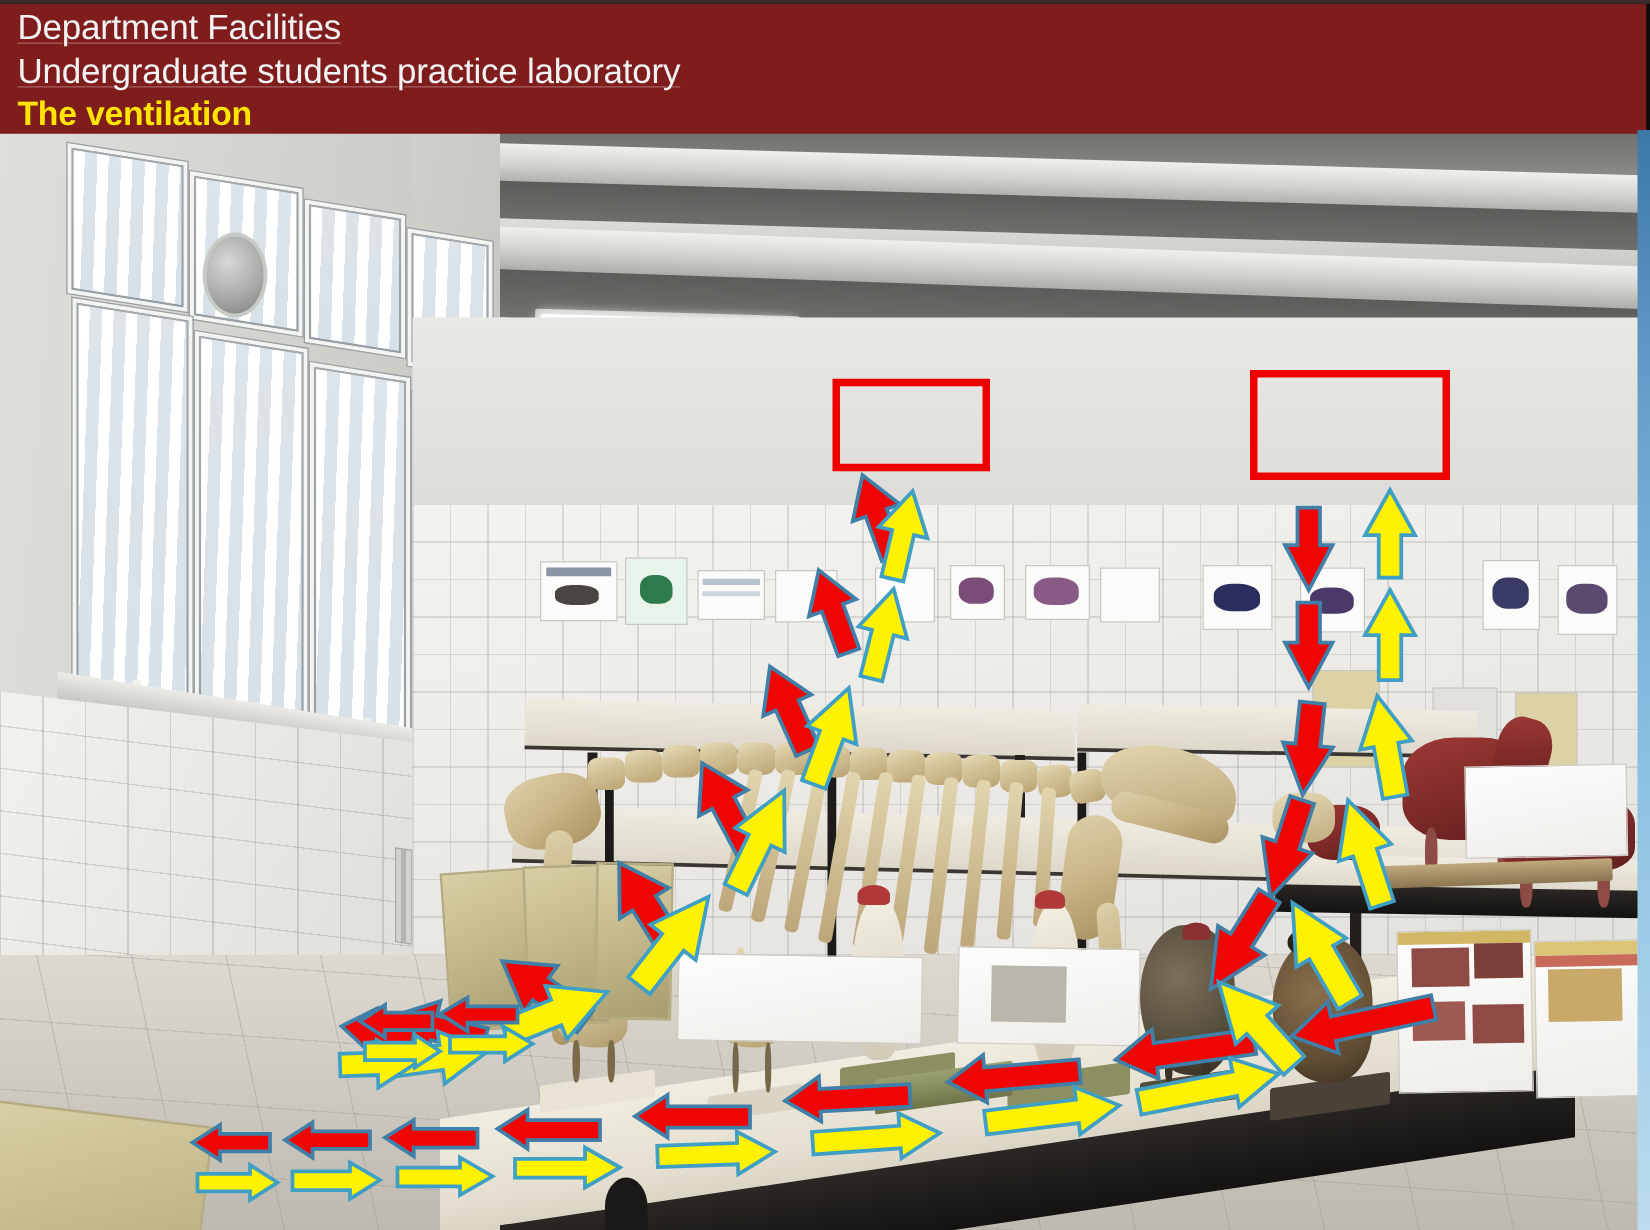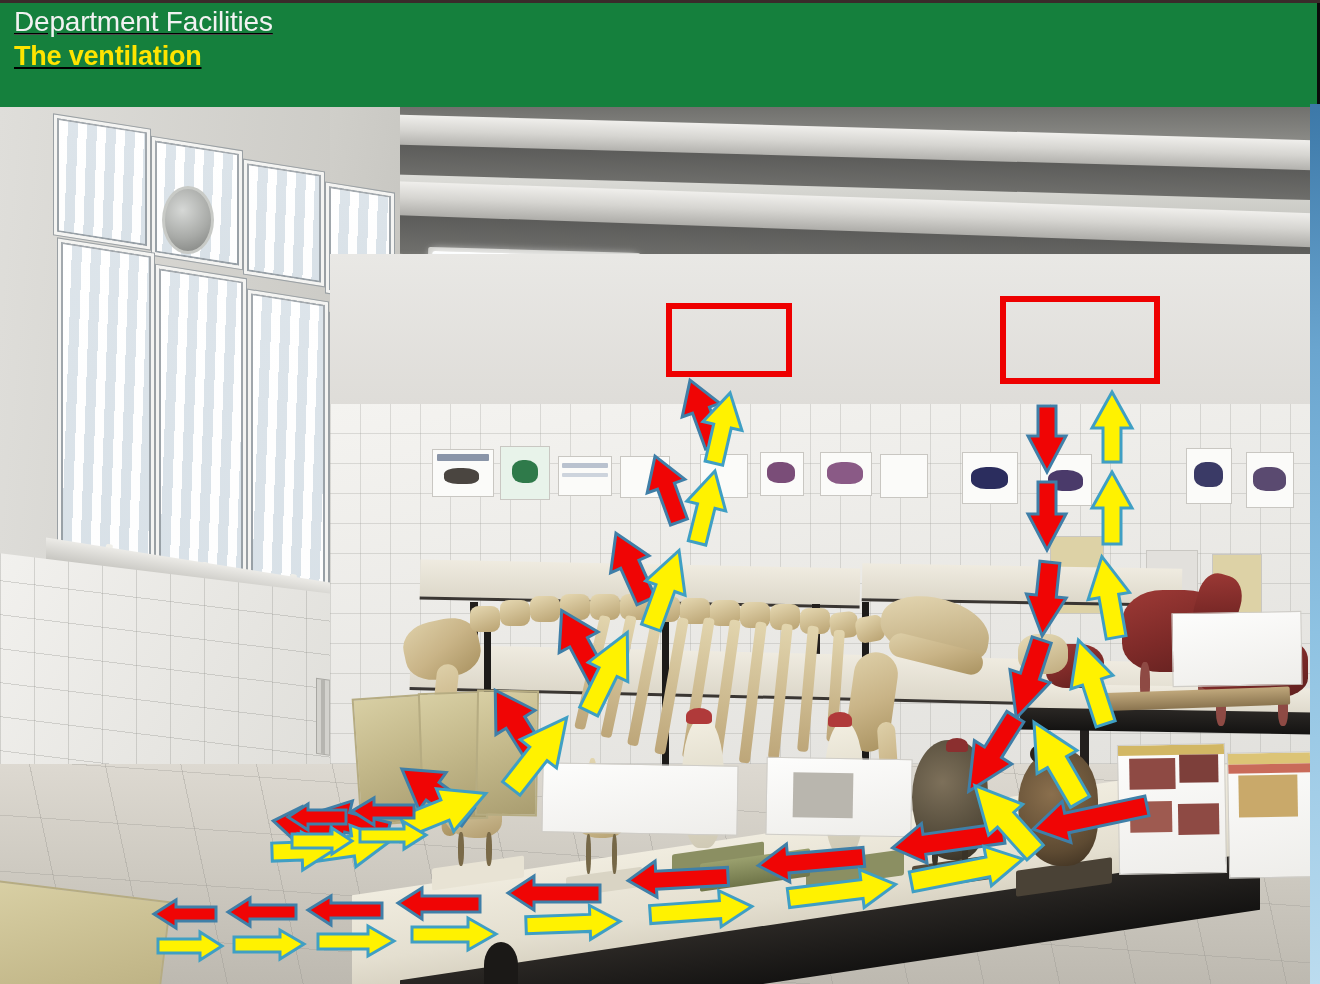--- a/index.html
+++ b/index.html
@@ -28,24 +28,23 @@
     background: #3a2a2a;
     z-index: 60;
   }
 
   
   .header {
     position: absolute;
     left: 0; top: 3px;
     width: 1317px;
     height: 104px;
-    background: #15803d;
+    background: #7f1d1d;
     z-index: 50;
     padding: 3px 0 0 14px;
-    text-decoration: underline;
   }
   .header-line {
     display: block;
     line-height: 1.0;
     white-space: nowrap;
     letter-spacing: -0.2px;
   }
   .h-line1 {
     font-size: 28px;
     color: #f2f2f2;
@@ -343,20 +342,21 @@
 </style>
 </head>
 <body>
 
 <div id="slide">
 
   <div class="top-strip"></div>
 
   <div class="header">
     <span class="header-line h-line1">Department Facilities</span>
+    <span class="header-line h-line2">Undergraduate students practice laboratory</span>
     <span class="header-line h-line3">The ventilation</span>
   </div>
 
   <div class="blue-edge"></div>
 
   <div class="photo">
 
     <div class="ceiling"></div>
 
     <div class="beam" style="left:300px; top:22px; width:1012px; height:34px; transform:rotate(1.6deg);"></div>

